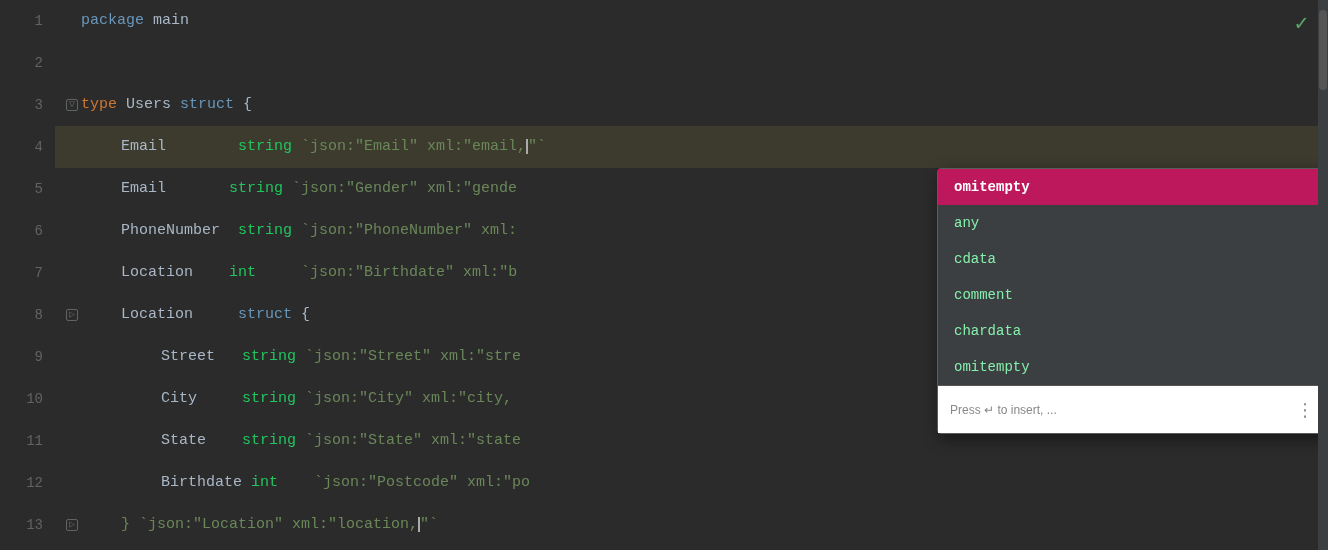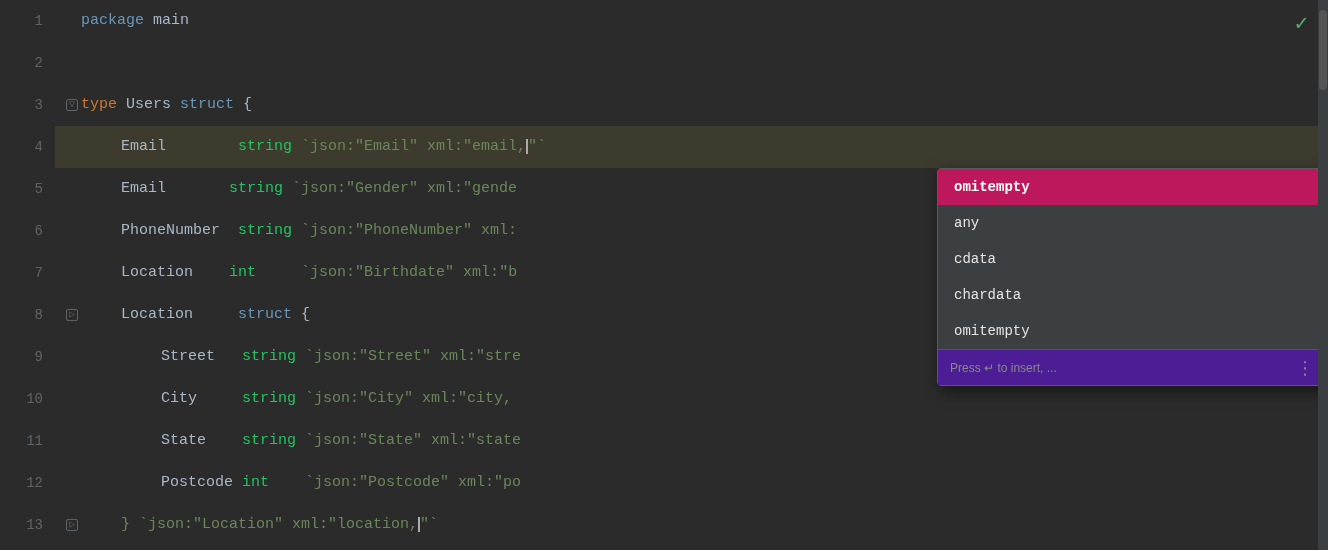--- a/index.html
+++ b/index.html
@@ -108,38 +108,38 @@
       box-shadow: 3px 5px 15px rgba(0,0,0,0.5);
       z-index: 100;
     }
 
     .autocomplete-item {
       height: 36px;
       display: flex;
       align-items: center;
       padding: 0 16px;
       font-size: 14px;
-      color: #e5e5e5;
+      color: #86efac;
       cursor: pointer;
     }
 
     .autocomplete-item.selected {
       background: #be185d;
       color: #ffffff;
       font-weight: bold;
     }
 
     .autocomplete-footer {
-      height: 36px;
+      height: 48px;
       display: flex;
       align-items: center;
       padding: 0 12px;
       justify-content: space-between;
       border-top: 1px solid #555;
-      background: #4c1d95;
+      background: #ffffff;
     }
 
     .autocomplete-footer-text {
       font-size: 12px;
       color: #888;
       font-family: -apple-system, BlinkMacSystemFont, 'Segoe UI', sans-serif;
     }
 
     .footer-dots {
       color: #888;
@@ -275,21 +275,21 @@
     <div class="code-line">
       <span class="fold-gutter"></span>
       <span class="code-content indent2">
         <span class="ident">State</span><span class="ident">&nbsp;&nbsp;&nbsp;&nbsp;</span><span class="type-blue">string</span><span class="backtick-green"> `json:</span><span class="string-green">"State"</span><span class="backtick-green"> xml:</span><span class="string-green">"state</span>
       </span>
     </div>
 
     <div class="code-line">
       <span class="fold-gutter"></span>
       <span class="code-content indent2">
-        <span class="ident">Postcode</span><span class="ident"> </span><span class="type-blue">int</span><span class="ident">&nbsp;&nbsp;&nbsp;&nbsp;</span><span class="backtick-green">`json:</span><span class="string-green">"Postcode"</span><span class="backtick-green"> xml:</span><span class="string-green">"po</span>
+        <span class="ident">Birthdate</span><span class="ident"> </span><span class="type-blue">int</span><span class="ident">&nbsp;&nbsp;&nbsp;&nbsp;</span><span class="backtick-green">`json:</span><span class="string-green">"Postcode"</span><span class="backtick-green"> xml:</span><span class="string-green">"po</span>
       </span>
     </div>
 
     <div class="code-line">
       <span class="fold-gutter">
         <span class="fold-icon">▷</span>
       </span>
       <span class="code-content indent1">
         <span class="backtick-green">} `json:</span><span class="string-green">"Location"</span><span class="backtick-green"> xml:</span><span class="string-green">"location,</span><span style="display:inline-block;width:2px;height:15px;background:#ababab;vertical-align:middle;"></span><span class="string-green">"`</span>
       </span>
@@ -299,20 +299,23 @@
       <div class="autocomplete-item selected">
         <span>omitempty</span>
       </div>
       <div class="autocomplete-item">
         <span>any</span>
       </div>
       <div class="autocomplete-item">
         <span>cdata</span>
       </div>
       <div class="autocomplete-item">
+        <span>comment</span>
+      </div>
+      <div class="autocomplete-item">
         <span>chardata</span>
       </div>
       <div class="autocomplete-item">
         <span>omitempty</span>
       </div>
       <div class="autocomplete-footer">
         <span class="autocomplete-footer-text">Press ↵ to insert, ...</span>
         <span class="footer-dots">⋮</span>
       </div>
     </div>

